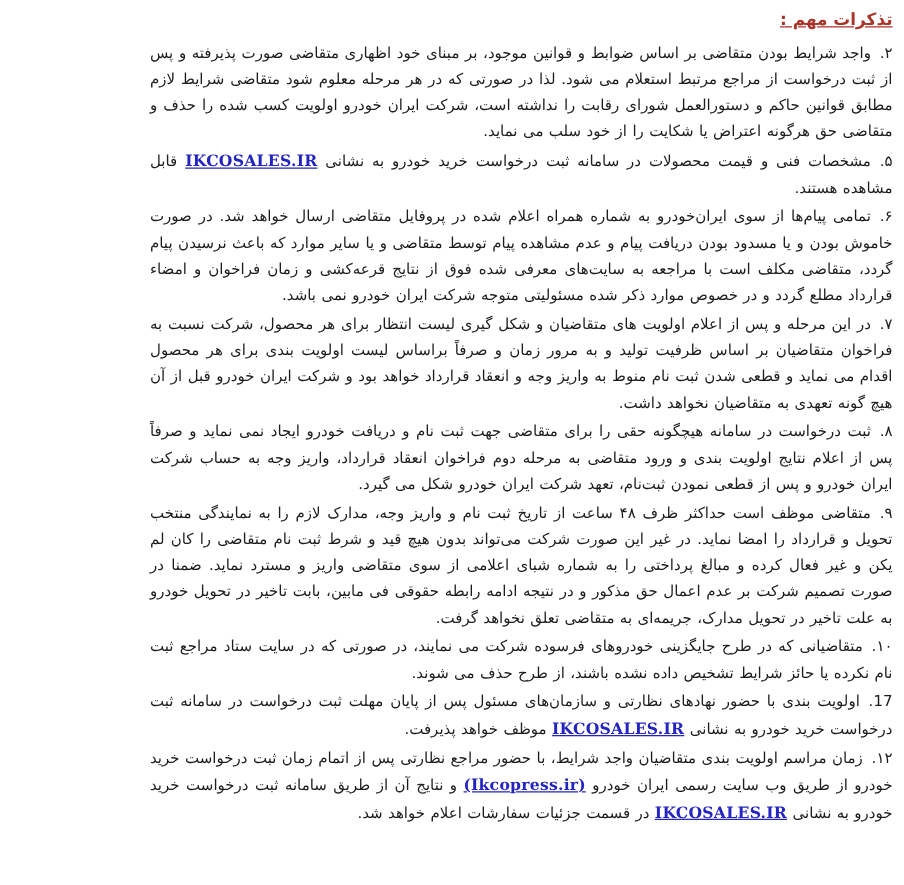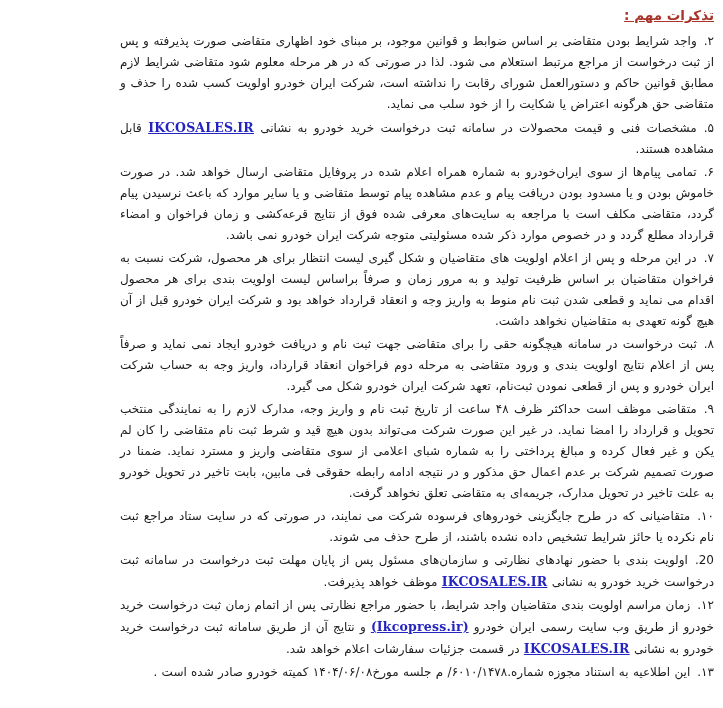--- a/index.html
+++ b/index.html
@@ -60,17 +60,16 @@
 <div class="page">
   <div class="title">تذکرات مهم :</div>
   <div class="list" id="notes-list">
       <div class="item"><span class="num">۲.</span><span>واجد شرایط بودن متقاضی بر اساس ضوابط و قوانین موجود، بر مبنای خود اظهاری متقاضی صورت پذیرفته و پس از ثبت درخواست از مراجع مرتبط استعلام می شود. لذا در صورتی که در هر مرحله معلوم شود متقاضی شرایط لازم مطابق قوانین حاکم و دستورالعمل شورای رقابت را نداشته است، شرکت ایران خودرو اولویت کسب شده را حذف و متقاضی حق هرگونه اعتراض یا شکایت را از خود سلب می نماید.</span></div>
       <div class="item"><span class="num">۵.</span><span>مشخصات فنی و قیمت محصولات در سامانه ثبت درخواست خرید خودرو به نشانی </span><span class="link">IKCOSALES.IR</span><span> قابل مشاهده هستند.</span></div>
       <div class="item"><span class="num">۶.</span><span>تمامی پیام‌ها از سوی ایران‌خودرو به شماره همراه اعلام شده در پروفایل متقاضی ارسال خواهد شد. در صورت خاموش بودن و یا مسدود بودن دریافت پیام و عدم مشاهده پیام توسط متقاضی و یا سایر موارد که باعث نرسیدن پیام گردد، متقاضی مکلف است با مراجعه به سایت‌های معرفی شده فوق از نتایج قرعه‌کشی و زمان فراخوان و امضاء قرارداد مطلع گردد و در خصوص موارد ذکر شده مسئولیتی متوجه شرکت ایران خودرو نمی باشد.</span></div>
       <div class="item"><span class="num">۷.</span><span>در این مرحله و پس از اعلام اولویت های متقاضیان و شکل گیری لیست انتظار برای هر محصول، شرکت نسبت به فراخوان متقاضیان بر اساس ظرفیت تولید و به مرور زمان و صرفاً براساس لیست اولویت بندی برای هر محصول اقدام می نماید و قطعی شدن ثبت نام منوط به واریز وجه و انعقاد قرارداد خواهد بود و شرکت ایران خودرو قبل از آن هیچ گونه تعهدی به متقاضیان نخواهد داشت.</span></div>
       <div class="item"><span class="num">۸.</span><span>ثبت درخواست در سامانه هیچگونه حقی را برای متقاضی جهت ثبت نام و دریافت خودرو ایجاد نمی نماید و صرفاً پس از اعلام نتایج اولویت بندی و ورود متقاضی به مرحله دوم فراخوان انعقاد قرارداد، واریز وجه به حساب شرکت ایران خودرو و پس از قطعی نمودن ثبت‌نام، تعهد شرکت ایران خودرو شکل می گیرد.</span></div>
       <div class="item"><span class="num">۹.</span><span>متقاضی موظف است حداکثر ظرف ۴۸ ساعت از تاریخ ثبت نام و واریز وجه، مدارک لازم را به نمایندگی منتخب تحویل و قرارداد را امضا نماید. در غیر این صورت شرکت می‌تواند بدون هیچ قید و شرط ثبت نام متقاضی را کان لم یکن و غیر فعال کرده و مبالغ پرداختی را  به شماره شبای اعلامی از سوی متقاضی واریز و مسترد نماید. ضمنا در صورت تصمیم شرکت بر عدم اعمال حق مذکور و در نتیجه ادامه رابطه حقوقی فی مابین، بابت تاخیر در تحویل خودرو به علت تاخیر در تحویل مدارک، جریمه‌ای به متقاضی تعلق نخواهد گرفت.</span></div>
       <div class="item"><span class="num">۱۰.</span><span>متقاضیانی که در طرح جایگزینی خودروهای فرسوده شرکت می نمایند، در صورتی که در سایت ستاد مراجع ثبت نام نکرده یا حائز شرایط تشخیص داده نشده باشند، از طرح حذف می شوند.</span></div>
-      <div class="item"><span class="num">20.</span><span>اولویت بندی با حضور نهادهای نظارتی و سازمان‌های مسئول پس از پایان مهلت ثبت درخواست در سامانه ثبت درخواست خرید خودرو به نشانی </span><span class="link">IKCOSALES.IR</span><span> موظف خواهد پذیرفت.</span></div>
+      <div class="item"><span class="num">17.</span><span>اولویت بندی با حضور نهادهای نظارتی و سازمان‌های مسئول پس از پایان مهلت ثبت درخواست در سامانه ثبت درخواست خرید خودرو به نشانی </span><span class="link">IKCOSALES.IR</span><span> موظف خواهد پذیرفت.</span></div>
       <div class="item"><span class="num">۱۲.</span><span>زمان مراسم اولویت بندی متقاضیان واجد شرایط، با حضور مراجع نظارتی پس از اتمام زمان ثبت درخواست خرید خودرو از طریق وب سایت رسمی ایران خودرو </span><span class="link">(Ikcopress.ir)</span><span> و نتایج آن از طریق سامانه ثبت درخواست خرید خودرو به نشانی </span><span class="link">IKCOSALES.IR</span><span> در قسمت جزئیات سفارشات اعلام خواهد شد.</span></div>
-      <div class="item"><span class="num">۱۳.</span><span>این اطلاعیه به استناد مجوزه شماره.۶۰۱۰/۱۴۷۸/ م جلسه مورخ۱۴۰۴/۰۶/۰۸ کمیته خودرو صادر شده است .</span></div>
     </div>
 </div>
 
 </body></html>

